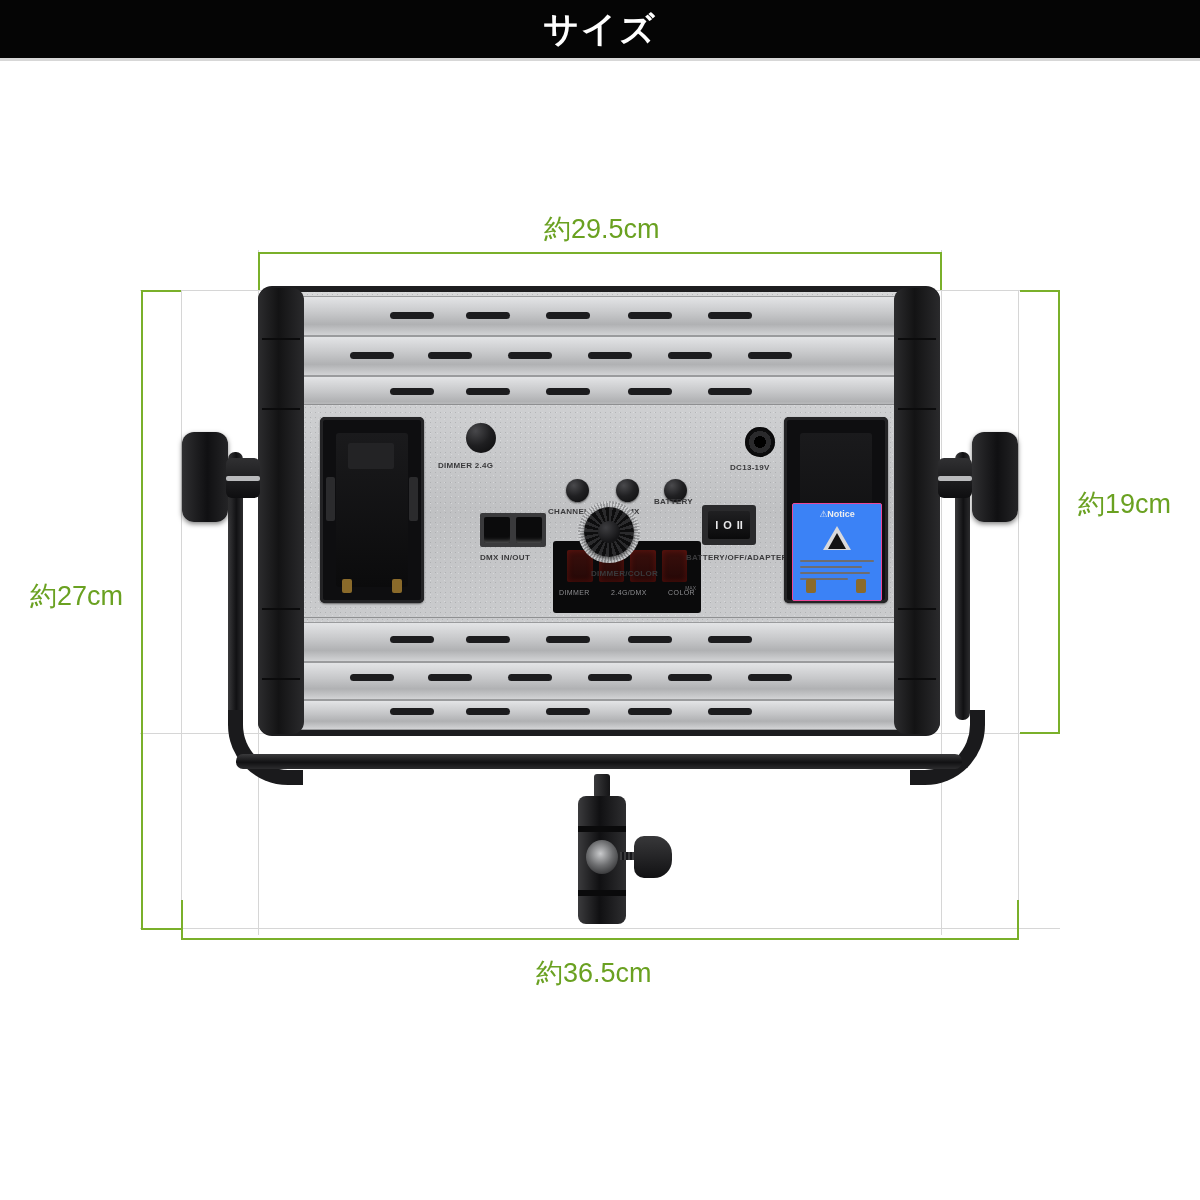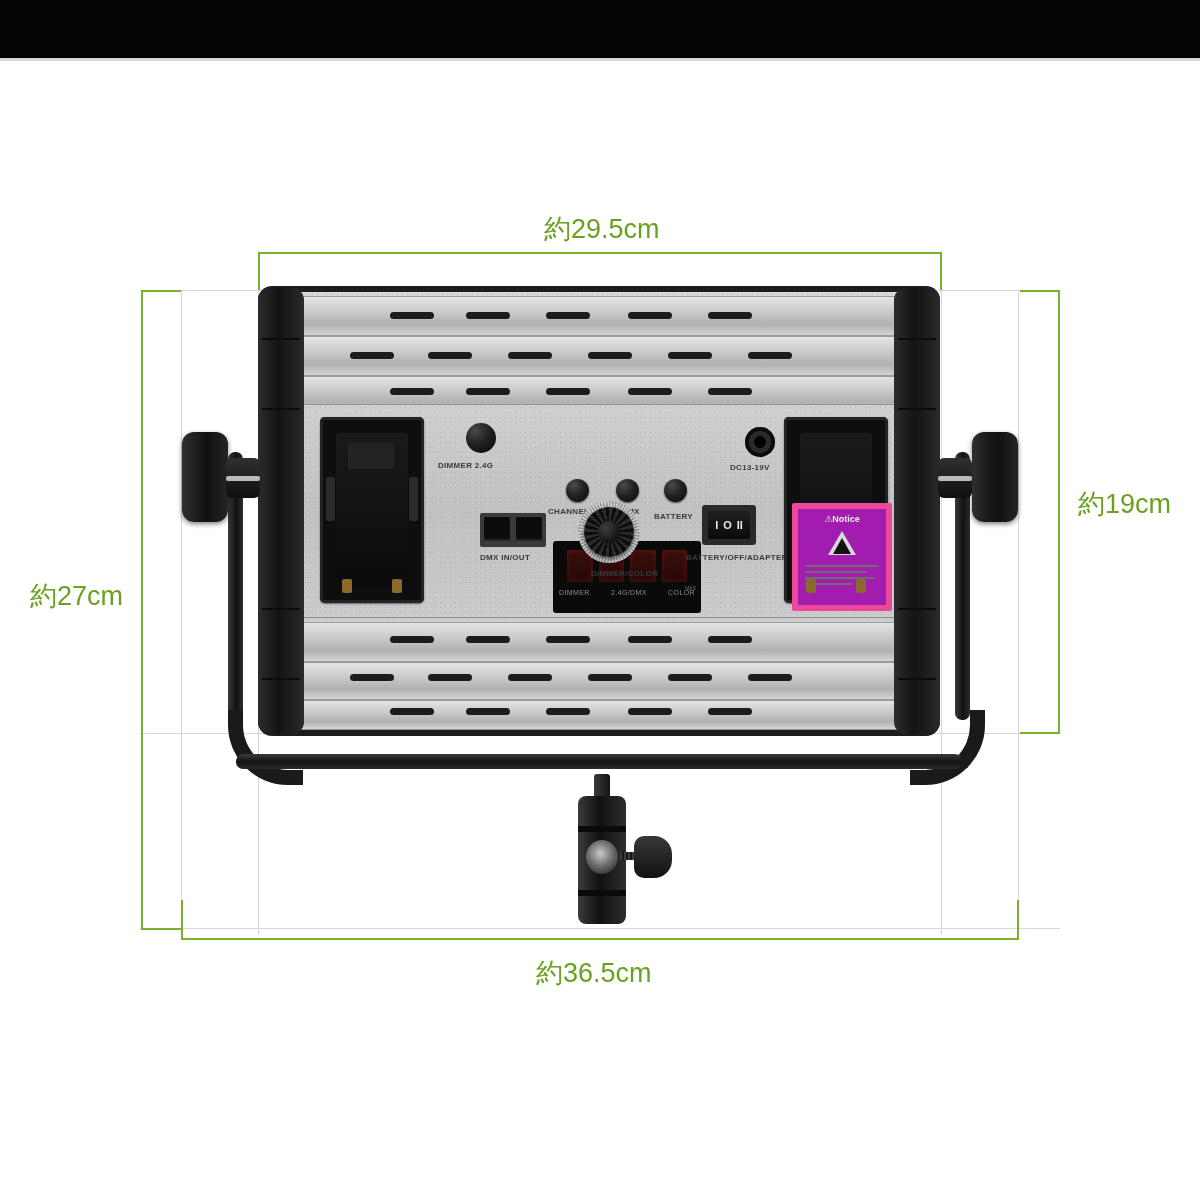--- a/index.html
+++ b/index.html
@@ -330,22 +330,22 @@
     justify-content: center;
     gap: 5px;
   }
   .rk-mark { color: #e8e8ea; font-size: 11px; font-weight: bold; }
 
   
   .notice {
     position: absolute;
     left: 8px; top: 86px;
     width: 88px; height: 96px;
-    background: #a21caf;
-    border: 6px solid #ec4899;
+    background: #3b82f6;
+    border: 1px solid #ec4899;
     border-radius: 2px;
     overflow: hidden;
   }
   .notice-title {
     position: absolute;
     left: 0; top: 5px;
     width: 88px;
     text-align: center;
     color: #efefef;
     font-size: 9px;
@@ -494,20 +494,21 @@
     background: linear-gradient(180deg,#38383a,#111113);
     border-radius: 10px 18px 18px 10px;
   }
 </style>
 </head>
 <body>
 
 <div id="page">
 
   <div class="header-bar"></div>
+  <div class="header-title">サイズ</div>
   <div class="header-rule"></div>
 
   <div class="g-line gv" style="left:181px; top:290px; height:640px;"></div>
   <div class="g-line gv" style="left:1018px; top:290px; height:640px;"></div>
   <div class="g-line gh" style="left:140px; top:290px; width:920px;"></div>
   <div class="g-line gh" style="left:140px; top:733px; width:920px;"></div>
   <div class="g-line gh" style="left:140px; top:928px; width:920px;"></div>
   <div class="g-line gv" style="left:258px; top:250px; height:685px;"></div>
   <div class="g-line gv" style="left:941px; top:250px; height:685px;"></div>
 
@@ -616,21 +617,21 @@
       </div>
 
       <div class="dc-jack"></div>
       <div class="plate-label" style="left:432px; top:58px;">DC13-19V</div>
 
       <div class="rbtn" style="left:268px; top:74px;"></div>
       <div class="rbtn" style="left:318px; top:74px;"></div>
       <div class="rbtn" style="left:366px; top:74px;"></div>
       <div class="plate-label" style="left:250px; top:102px;">CHANNEL</div>
       <div class="plate-label" style="left:302px; top:102px;">2.4G/DMX</div>
-      <div class="plate-label" style="left:356px; top:107px;">BATTERY</div>
+      <div class="plate-label" style="left:356px; top:92px;">BATTERY</div>
 
       <div class="rj-block">
         <div class="rj" style="left:4px;"></div>
         <div class="rj" style="left:36px;"></div>
       </div>
       <div class="plate-label" style="left:182px; top:148px;">DMX IN/OUT</div>
 
       <div class="knob-ring"></div>
       <div class="knob"></div>
       <div class="knob-cap"></div>

